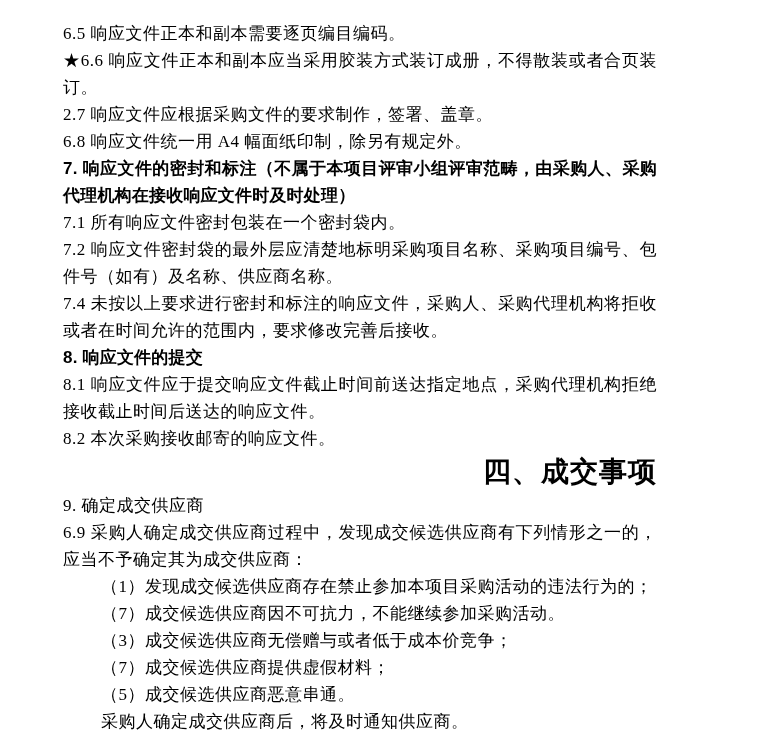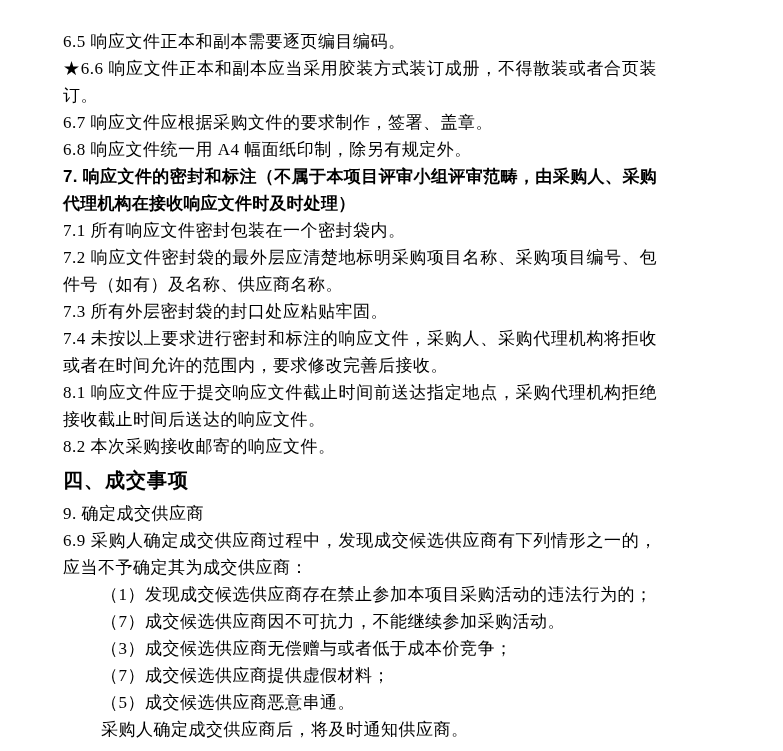--- a/index.html
+++ b/index.html
@@ -7,21 +7,21 @@
     padding: 0;
     background: #ffffff;
   }
   .page {
     position: relative;
     width: 720px;
     height: 751px;
     background: #ffffff;
     overflow: hidden;
     box-sizing: border-box;
-    padding: 28px 63px 0 63px;
+    padding: 20px 63px 0 63px;
     color: #000000;
   }
   .para {
     font-family: "Liberation Serif", "DejaVu Serif", serif;
     font-size: 17px;
     line-height: 27px;
     text-align: justify;
     text-justify: inter-ideograph;
     margin: 0;
     letter-spacing: 0.5px;
@@ -30,39 +30,39 @@
     font-family: "Liberation Sans", "DejaVu Sans", sans-serif;
     font-weight: bold;
     letter-spacing: 0.2px;
   }
   .para.indent {
     padding-left: 38px;
   }
   .para.chapter-title {
     font-family: "Liberation Sans", "DejaVu Sans", sans-serif;
     font-weight: bold;
-    font-size: 20px;
+    font-size: 28px;
     line-height: 40px;
-    text-align: left;
+    text-align: right;
     letter-spacing: 1px;
   }
 </style>
 </head>
 <body>
 
 <div class="page">
   <p class="para">6.5 响应文件正本和副本需要逐页编目编码。</p>
   <p class="para">★6.6 响应文件正本和副本应当采用胶装方式装订成册，不得散装或者合页装订。</p>
-  <p class="para">6.7 响应文件应根据采购文件的要求制作，签署、盖章。</p>
+  <p class="para">2.7 响应文件应根据采购文件的要求制作，签署、盖章。</p>
   <p class="para">6.8 响应文件统一用 A4 幅面纸印制，除另有规定外。</p>
   <p class="para bold">7. 响应文件的密封和标注（不属于本项目评审小组评审范畴，由采购人、采购代理机构在接收响应文件时及时处理）</p>
   <p class="para">7.1 所有响应文件密封包装在一个密封袋内。</p>
   <p class="para">7.2 响应文件密封袋的最外层应清楚地标明采购项目名称、采购项目编号、包件号（如有）及名称、供应商名称。</p>
-  <p class="para">7.3 所有外层密封袋的封口处应粘贴牢固。</p>
   <p class="para">7.4 未按以上要求进行密封和标注的响应文件，采购人、采购代理机构将拒收或者在时间允许的范围内，要求修改完善后接收。</p>
+  <p class="para bold">8. 响应文件的提交</p>
   <p class="para">8.1 响应文件应于提交响应文件截止时间前送达指定地点，采购代理机构拒绝接收截止时间后送达的响应文件。</p>
   <p class="para">8.2 本次采购接收邮寄的响应文件。</p>
   <p class="para chapter-title">四、成交事项</p>
   <p class="para">9. 确定成交供应商</p>
   <p class="para">6.9 采购人确定成交供应商过程中，发现成交候选供应商有下列情形之一的，应当不予确定其为成交供应商：</p>
   <p class="para indent">（1）发现成交候选供应商存在禁止参加本项目采购活动的违法行为的；</p>
   <p class="para indent">（7）成交候选供应商因不可抗力，不能继续参加采购活动。</p>
   <p class="para indent">（3）成交候选供应商无偿赠与或者低于成本价竞争；</p>
   <p class="para indent">（7）成交候选供应商提供虚假材料；</p>
   <p class="para indent">（5）成交候选供应商恶意串通。</p>

